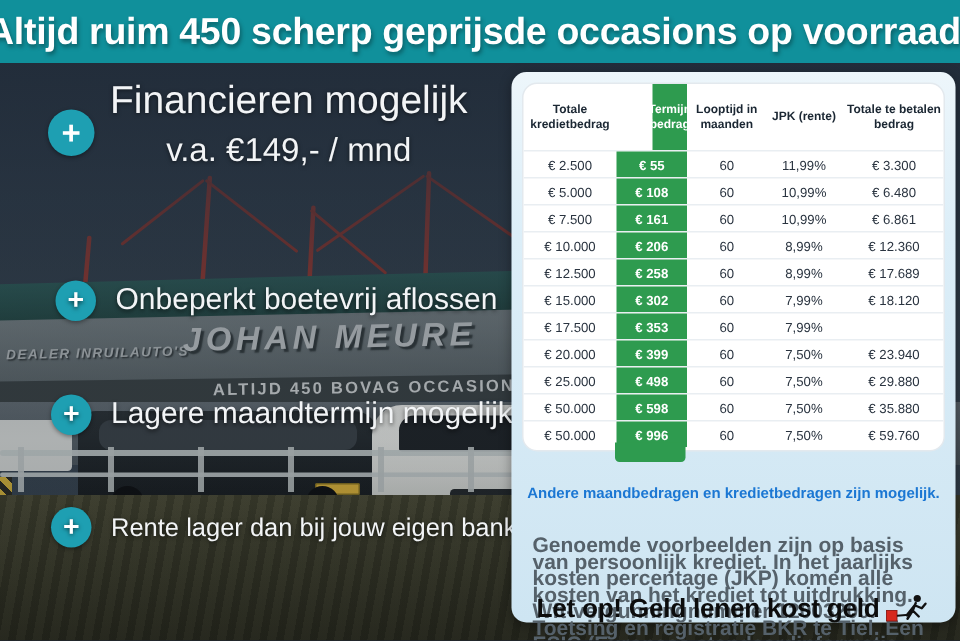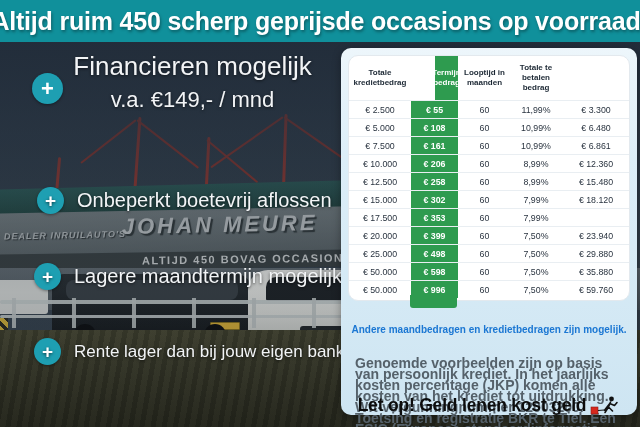--- a/index.html
+++ b/index.html
@@ -183,20 +183,21 @@
     <div class="plus">+</div>
     <span>Rente lager dan bij jouw eigen bank</span>
   </div>
 
   <div class="panel">
     <div class="card">
       <div class="thead">
           <div class="th">Totale kredietbedrag</div>
           <div class="th hl">Termijn bedrag</div>
           <div class="th">Looptijd in maanden</div>
+          <div class="th">JPK (rente)</div>
           <div class="th">Totale te betalen bedrag</div>
         </div>
       <div>
           <div class="tr">
             <div class="td">€ 2.500</div>
             <div class="td hl">€ 55</div>
             <div class="td">60</div>
             <div class="td">11,99%</div>
             <div class="td">€ 3.300</div>
           </div>
@@ -219,21 +220,21 @@
             <div class="td hl">€ 206</div>
             <div class="td">60</div>
             <div class="td">8,99%</div>
             <div class="td">€ 12.360</div>
           </div>
           <div class="tr">
             <div class="td">€ 12.500</div>
             <div class="td hl">€ 258</div>
             <div class="td">60</div>
             <div class="td">8,99%</div>
-            <div class="td">€ 15.480</div>
+            <div class="td">€ 17.689</div>
           </div>
           <div class="tr">
             <div class="td">€ 15.000</div>
             <div class="td hl">€ 302</div>
             <div class="td">60</div>
             <div class="td">7,99%</div>
             <div class="td">€ 18.120</div>
           </div>
           <div class="tr">
             <div class="td">€ 17.500</div>

